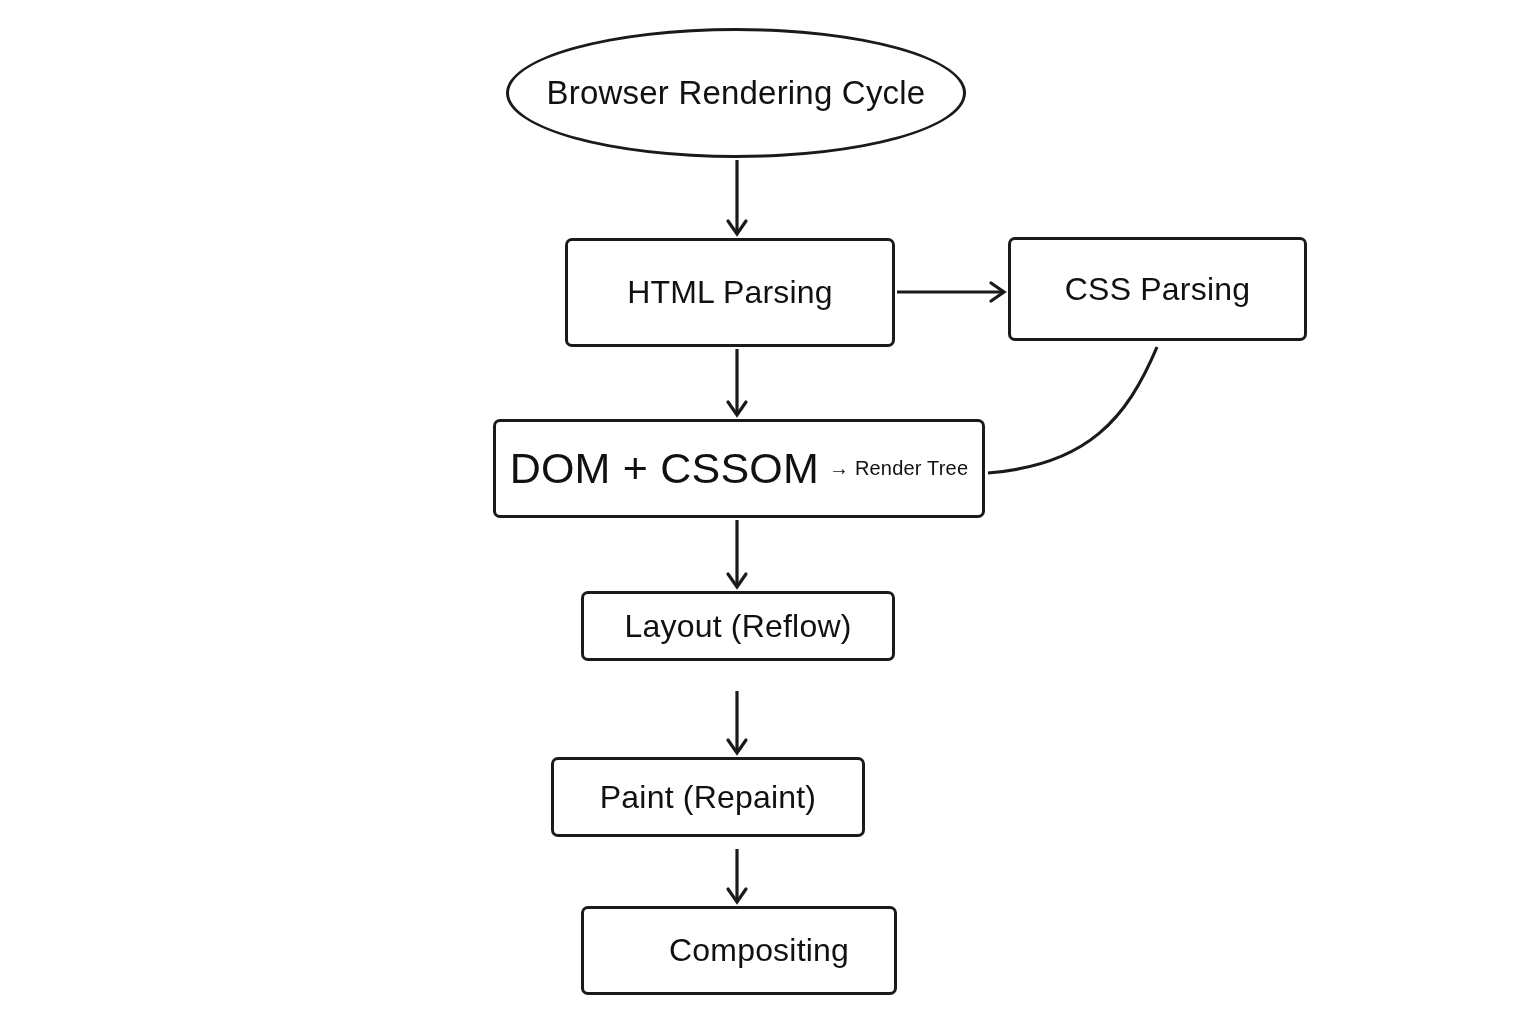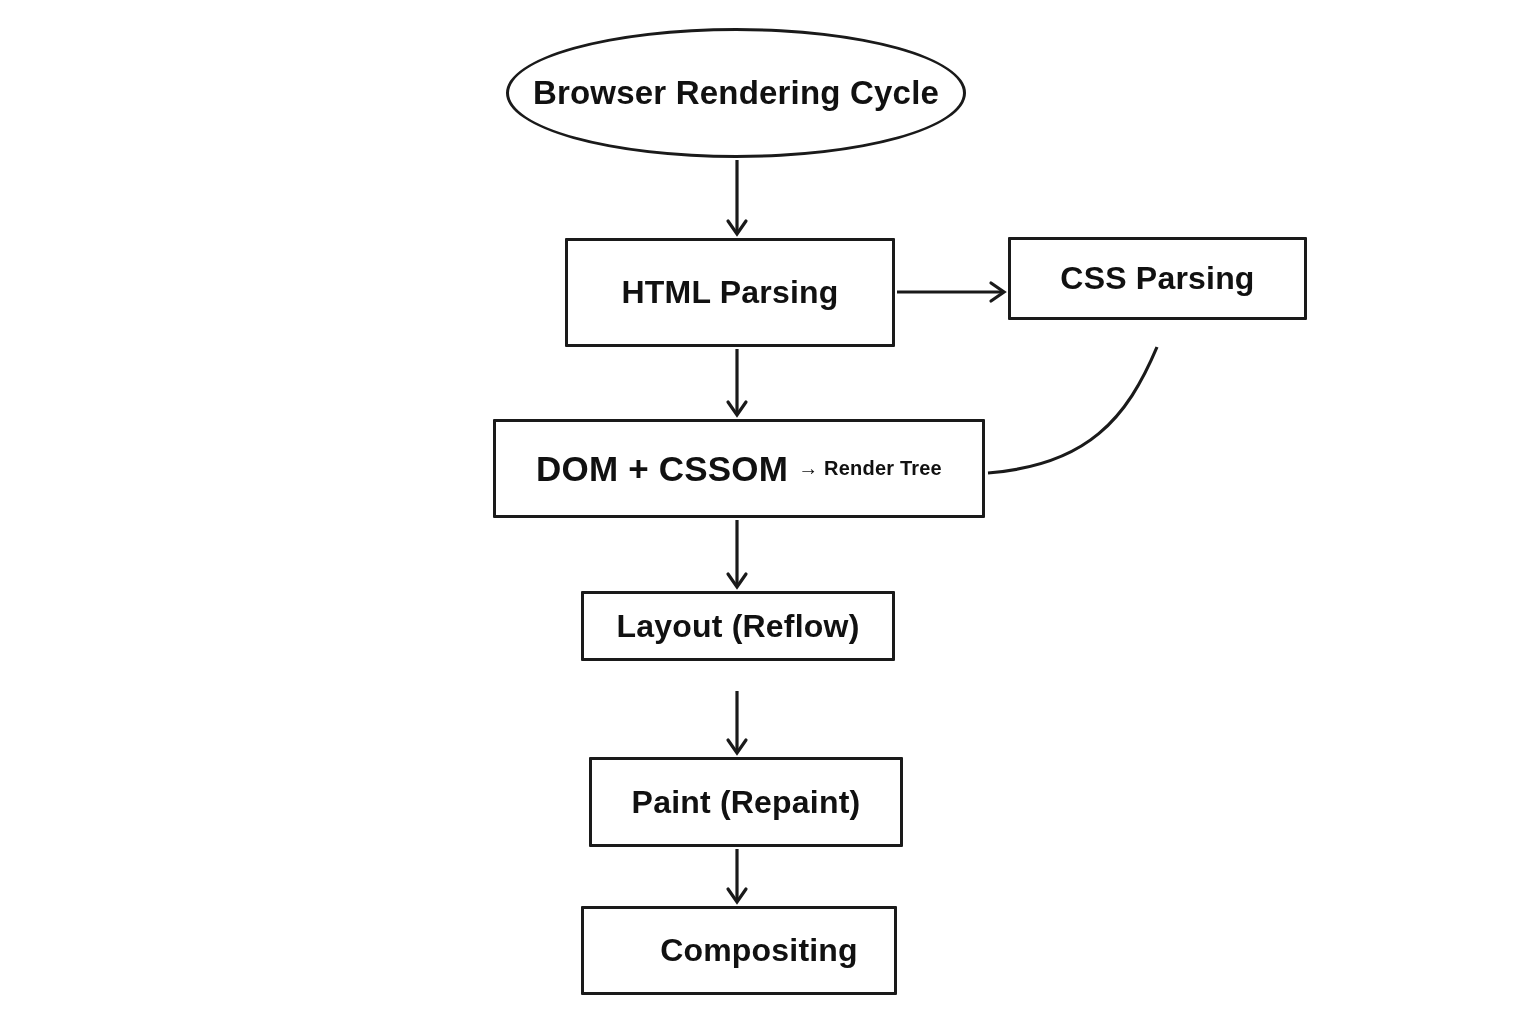--- a/index.html
+++ b/index.html
@@ -18,40 +18,40 @@
     left: 0; top: 0;
     width: 1536px; height: 1024px;
   }
   .node {
     position: absolute;
     display: flex;
     align-items: center;
     justify-content: center;
     border: 3px solid #1a1a1a;
     background: #ffffff;
-    font-weight: 700;
+    font-weight: 400;
     font-size: 32px;
     letter-spacing: 0.2px;
     white-space: nowrap;
   }
   .node.ellipse {
     border-radius: 50%;
     font-size: 33px;
   }
   .node.rect {
-    border-radius: 1px;
+    border-radius: 7px;
   }
   .node-start       { left: 506px; top:  28px; width: 460px; height: 130px; }
   .node-html        { left: 565px; top: 238px; width: 330px; height: 109px; }
-  .node-css         { left: 1008px; top: 237px; width: 299px; height: 83px; }
+  .node-css         { left: 1008px; top: 237px; width: 299px; height: 104px; }
   .node-dom         { left: 493px; top: 419px; width: 492px; height: 99px; gap: 10px; }
   .node-layout      { left: 581px; top: 591px; width: 314px; height: 70px; }
-  .node-paint       { left: 589px; top: 757px; width: 314px; height: 90px; }
+  .node-paint       { left: 551px; top: 757px; width: 314px; height: 80px; }
   .node-compositing { left: 581px; top: 906px; width: 316px; height: 89px; padding-left: 40px; }
-  .label-main   { font-size: 35px; }
+  .label-main   { font-size: 43px; }
   .label-suffix { font-size: 20px; }
 </style>
 </head>
 <body>
 
 <div class="canvas">
 
   <svg class="connector-layer" width="1536" height="1024" viewBox="0 0 1536 1024" xmlns="http://www.w3.org/2000/svg">
     <defs>
       <marker id="chevron" markerUnits="userSpaceOnUse" markerWidth="22" markerHeight="26" refX="16" refY="13" orient="auto">

